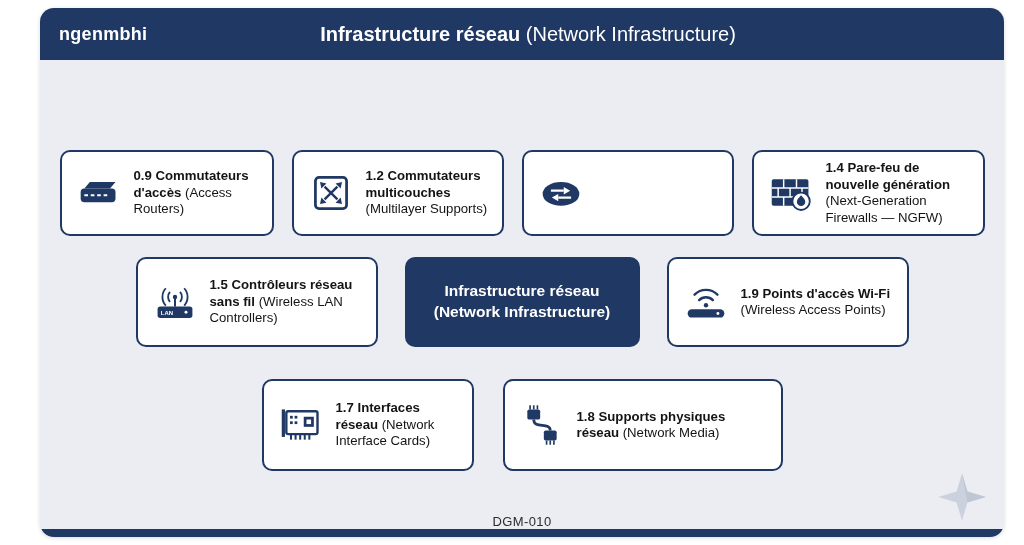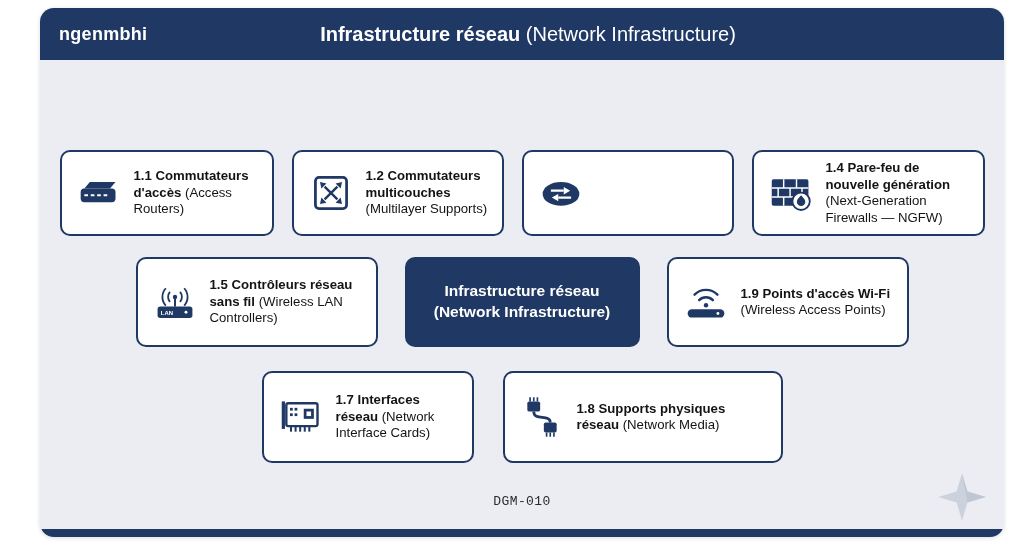--- a/index.html
+++ b/index.html
@@ -26,21 +26,21 @@
   .hdr-title{
     position:absolute;left:50%;top:50%;transform:translate(-50%,-50%);
     color:#ffffff;font-size:20px;white-space:nowrap;margin-left:6px;
   }
   .hdr-title .bold{font-weight:700;}
   
   .canvas{flex:1 1 auto;position:relative;}
   .row{display:flex;justify-content:center;align-items:stretch;}
   .row1{margin-top:90px;gap:18px;}
   .row2{margin-top:21px;gap:27px;}
-  .row3{margin-top:24px;gap:29px;}
+  .row3{margin-top:32px;gap:29px;}
   .node{
     background:#ffffff;border:2px solid #1f3864;border-radius:10px;
     display:flex;align-items:center;gap:10px;
     padding:8px 12px;box-sizing:border-box;
   }
   .row1 .node{min-height:86px;}
   .row2 .node{min-height:90px;}
   .row3 .node{min-height:92px;}
   .w214{width:214px;}.w212{width:212px;}.w213{width:233px;}
   .w242{width:242px;}.w240{width:280px;}
@@ -48,22 +48,22 @@
   .node-text{font-size:13.2px;line-height:1.25;color:#141414;}
   .nt{font-weight:700;}
   .ns{font-weight:400;}
   .center-node{
     width:235px;min-height:90px;background:#1f3864;border-radius:10px;
     display:flex;flex-direction:column;align-items:center;justify-content:center;
     color:#ffffff;font-weight:700;font-size:15.5px;line-height:1.35;text-align:center;
     padding:6px 10px;box-sizing:border-box;
   }
   .doc-id{
-    position:absolute;left:50%;bottom:20px;transform:translateX(-50%);
-    font-size:13px;color:#2b2b2b;letter-spacing:.4px;font-family:Liberation Mono, monospace;
+    position:absolute;left:50%;bottom:0;transform:translateX(-50%);
+    font-size:13px;color:#2b2b2b;letter-spacing:.4px;
   }
   .corner-logo{position:absolute;right:14px;bottom:6px;}
   .bottom-bar{flex:0 0 8px;background:#1f3864;}
   svg{display:block;}
 </style>
 </head>
 <body>
 
 <div class="card">
 
@@ -83,21 +83,21 @@
           <svg viewBox="0 0 48 48" width="46" height="44">
             <path d="M8 19 L14 12 H42 L36 19 Z" fill="#1f3864"></path>
             <rect x="4" y="19" width="38" height="15" rx="4" fill="#1f3864"></rect>
             <line x1="8" y1="26.5" x2="12" y2="26.5" stroke="#fff" stroke-width="2.2"></line>
             <line x1="15" y1="26.5" x2="19" y2="26.5" stroke="#fff" stroke-width="2.2"></line>
             <line x1="22" y1="26.5" x2="26" y2="26.5" stroke="#fff" stroke-width="2.2"></line>
             <line x1="29" y1="26.5" x2="33" y2="26.5" stroke="#fff" stroke-width="2.2"></line>
           </svg>
         </span>
         <div class="node-text">
-          <span class="nt">1.1 Commutateurs d'accès</span>
+          <span class="nt">0.9 Commutateurs d'accès</span>
           <span class="ns">(Access Routers)</span>
         </div>
       </div>
 
       <div class="node w212">
         <span class="icon">
           <svg viewBox="0 0 48 48" width="46" height="44">
             <rect x="7" y="7" width="34" height="34" rx="4" fill="none" stroke="#1f3864" stroke-width="3"></rect>
             <path d="M17 17 L31 31 M31 17 L17 31" stroke="#1f3864" stroke-width="2.6"></path>
             <polygon points="12,12 19,13.5 13.5,19" fill="#1f3864"></polygon>

